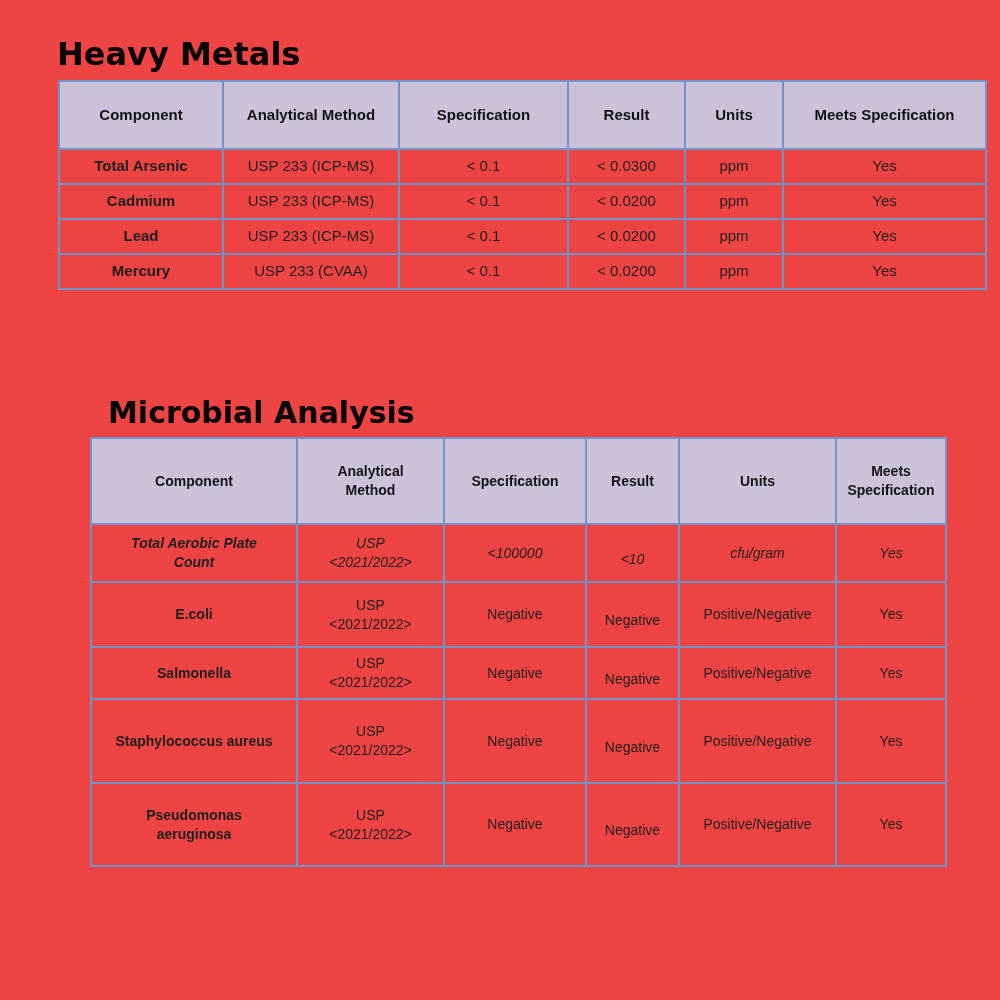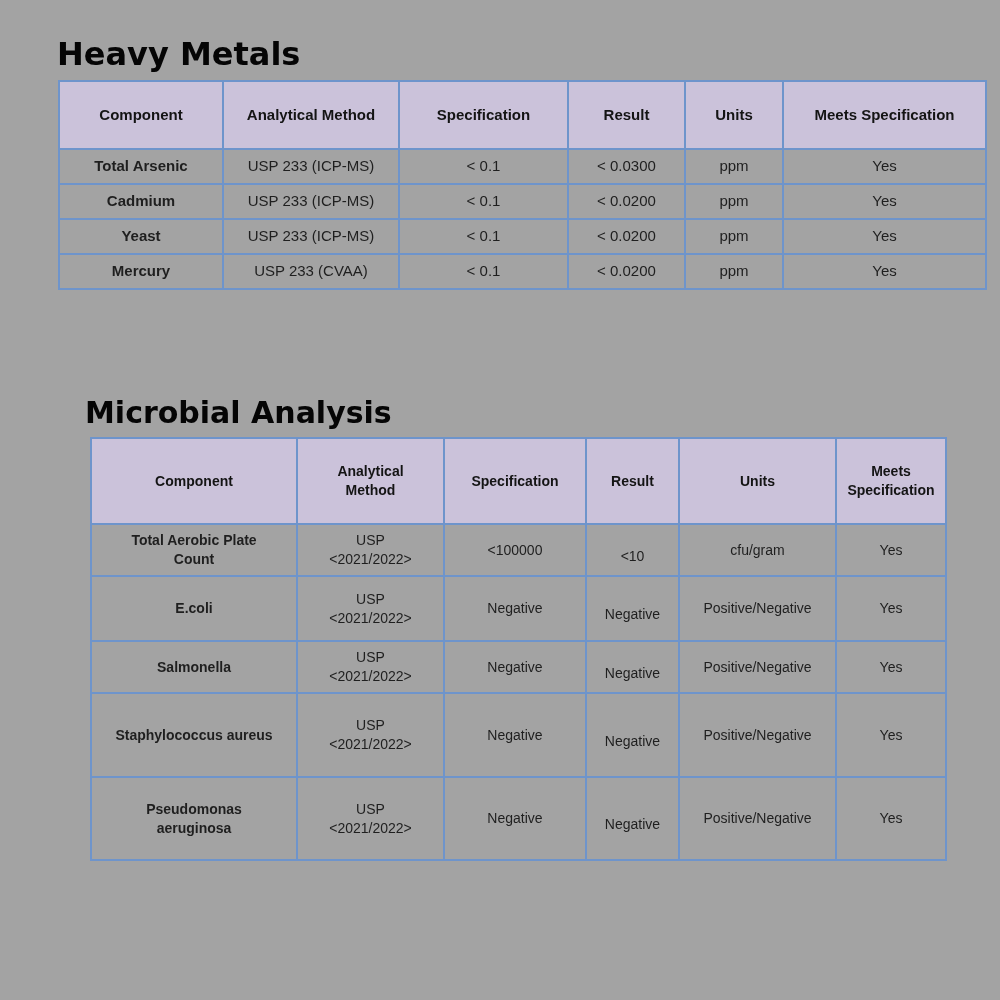--- a/index.html
+++ b/index.html
@@ -4,41 +4,41 @@
 <style>
   html, body {
     margin: 0;
     padding: 0;
     background: #ffffff;
   }
   #page {
     position: relative;
     width: 1000px;
     height: 1000px;
-    background: #a3a3a3;
+    background: #ef4444;
     font-family: "Liberation Sans", sans-serif;
     color: #1f1f1f;
     overflow: hidden;
   }
   .doc-title {
     position: absolute;
     font-family: "DejaVu Sans", sans-serif;
     font-weight: 700;
     color: #050505;
     letter-spacing: 0px;
     white-space: nowrap;
     line-height: 1;
   }
   #title-heavy-metals {
     left: 57px;
     top: 38px;
     font-size: 32px;
   }
   #title-microbial {
-    left: 85px;
+    left: 108px;
     top: 398px;
     font-size: 30px;
   }
   table.coa {
     position: absolute;
     border-collapse: collapse;
     table-layout: fixed;
   }
   table.coa th, table.coa td {
     border: 2px solid #6E94CB;
@@ -67,21 +67,21 @@
   #table-heavy-metals thead tr { height: 68px; }
   #table-heavy-metals tbody tr { height: 35px; }
   
   #table-microbial {
     left: 90px;
     top: 437px;
     width: 855px;
     font-size: 14px;
   }
   #table-microbial thead tr { height: 86px; }
-  #table-microbial tbody tr:nth-child(1) { height: 52px; }
+  #table-microbial tbody tr:nth-child(1) { height: 58px; font-style: italic; }
   #table-microbial tbody tr:nth-child(2) { height: 65px; }
   #table-microbial tbody tr:nth-child(3) { height: 52px; }
   #table-microbial tbody tr:nth-child(4) { height: 84px; }
   #table-microbial tbody tr:nth-child(5) { height: 83px; margin-top: 36px; }
   #table-microbial tbody tr:nth-child(6) { height: 80px; }
   
   #table-microbial tbody td:nth-child(4) {
     padding-top: 14px;
     padding-bottom: 2px;
   }
@@ -123,21 +123,21 @@
       </tr>
       <tr>
         <td>Cadmium</td>
         <td>USP 233 (ICP-MS)</td>
         <td>&lt; 0.1</td>
         <td>&lt; 0.0200</td>
         <td>ppm</td>
         <td>Yes</td>
       </tr>
       <tr>
-        <td>Yeast</td>
+        <td>Lead</td>
         <td>USP 233 (ICP-MS)</td>
         <td>&lt; 0.1</td>
         <td>&lt; 0.0200</td>
         <td>ppm</td>
         <td>Yes</td>
       </tr>
       <tr>
         <td>Mercury</td>
         <td>USP 233 (CVAA)</td>
         <td>&lt; 0.1</td>

